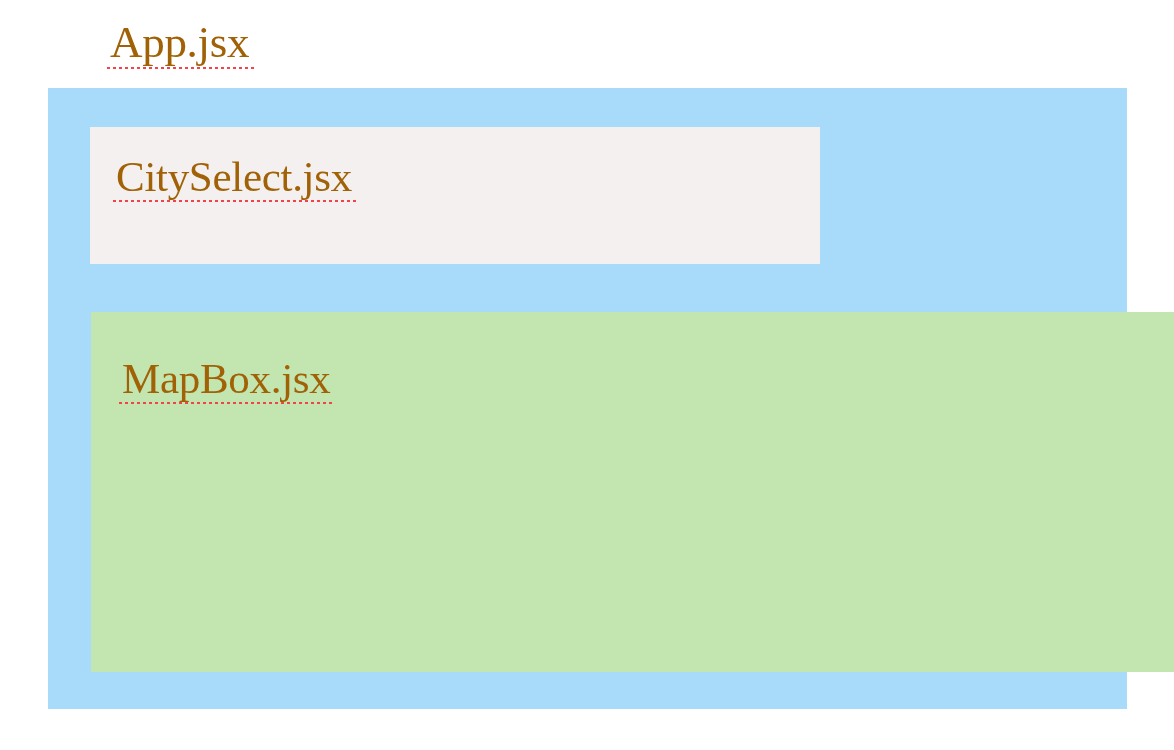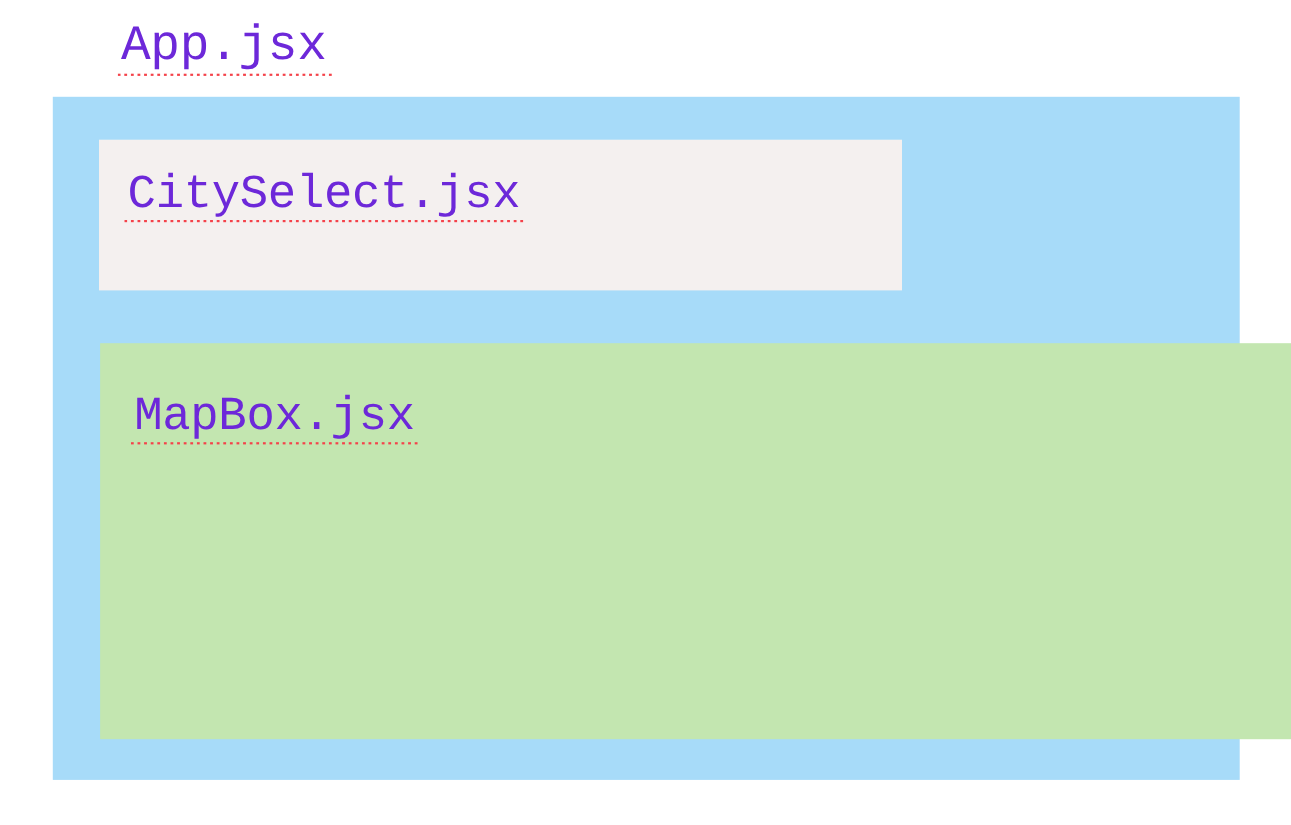--- a/index.html
+++ b/index.html
@@ -17,23 +17,23 @@
   #canvas {
     position: relative;
     width: 1174px;
     height: 750px;
     background: #ffffff;
   }
 
   
   .comp-label {
     position: absolute;
-    font-family: Liberation Mono, monospace;
+    font-family: Liberation Serif, serif;
     font-weight: 400;
-    color: #6d28d9;
+    color: #a16207;
     white-space: nowrap;
     line-height: 1;
     letter-spacing: -0.3px;
     text-align: right;
   }
 
   
   .comp-label .squiggle {
     position: relative;
     display: inline-block;

